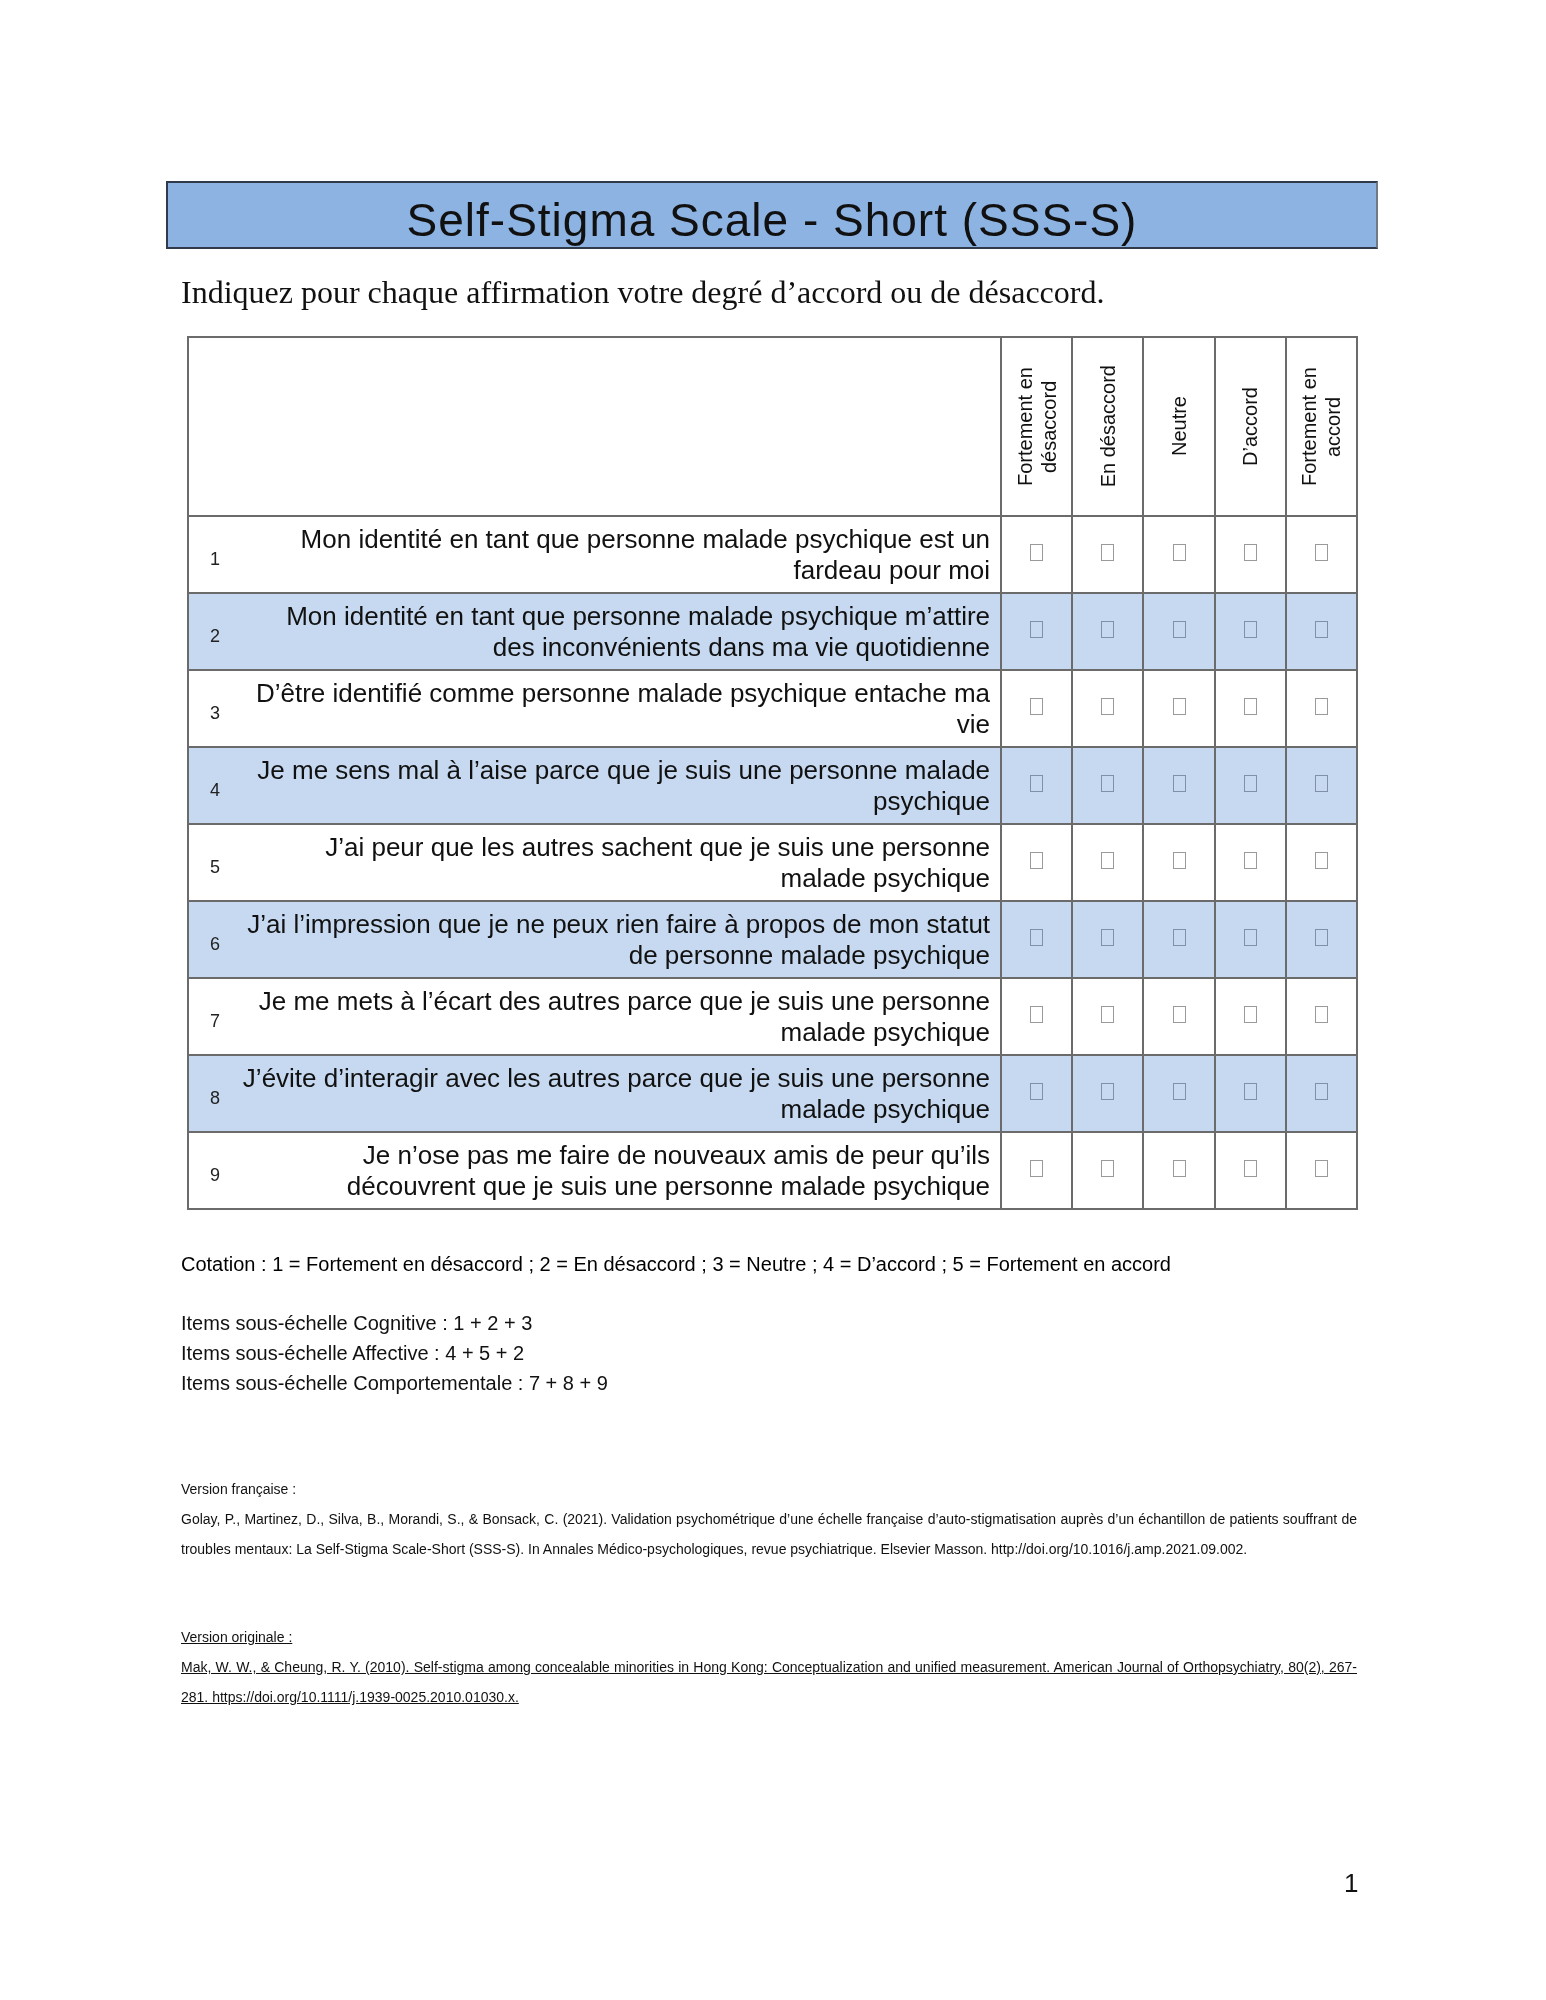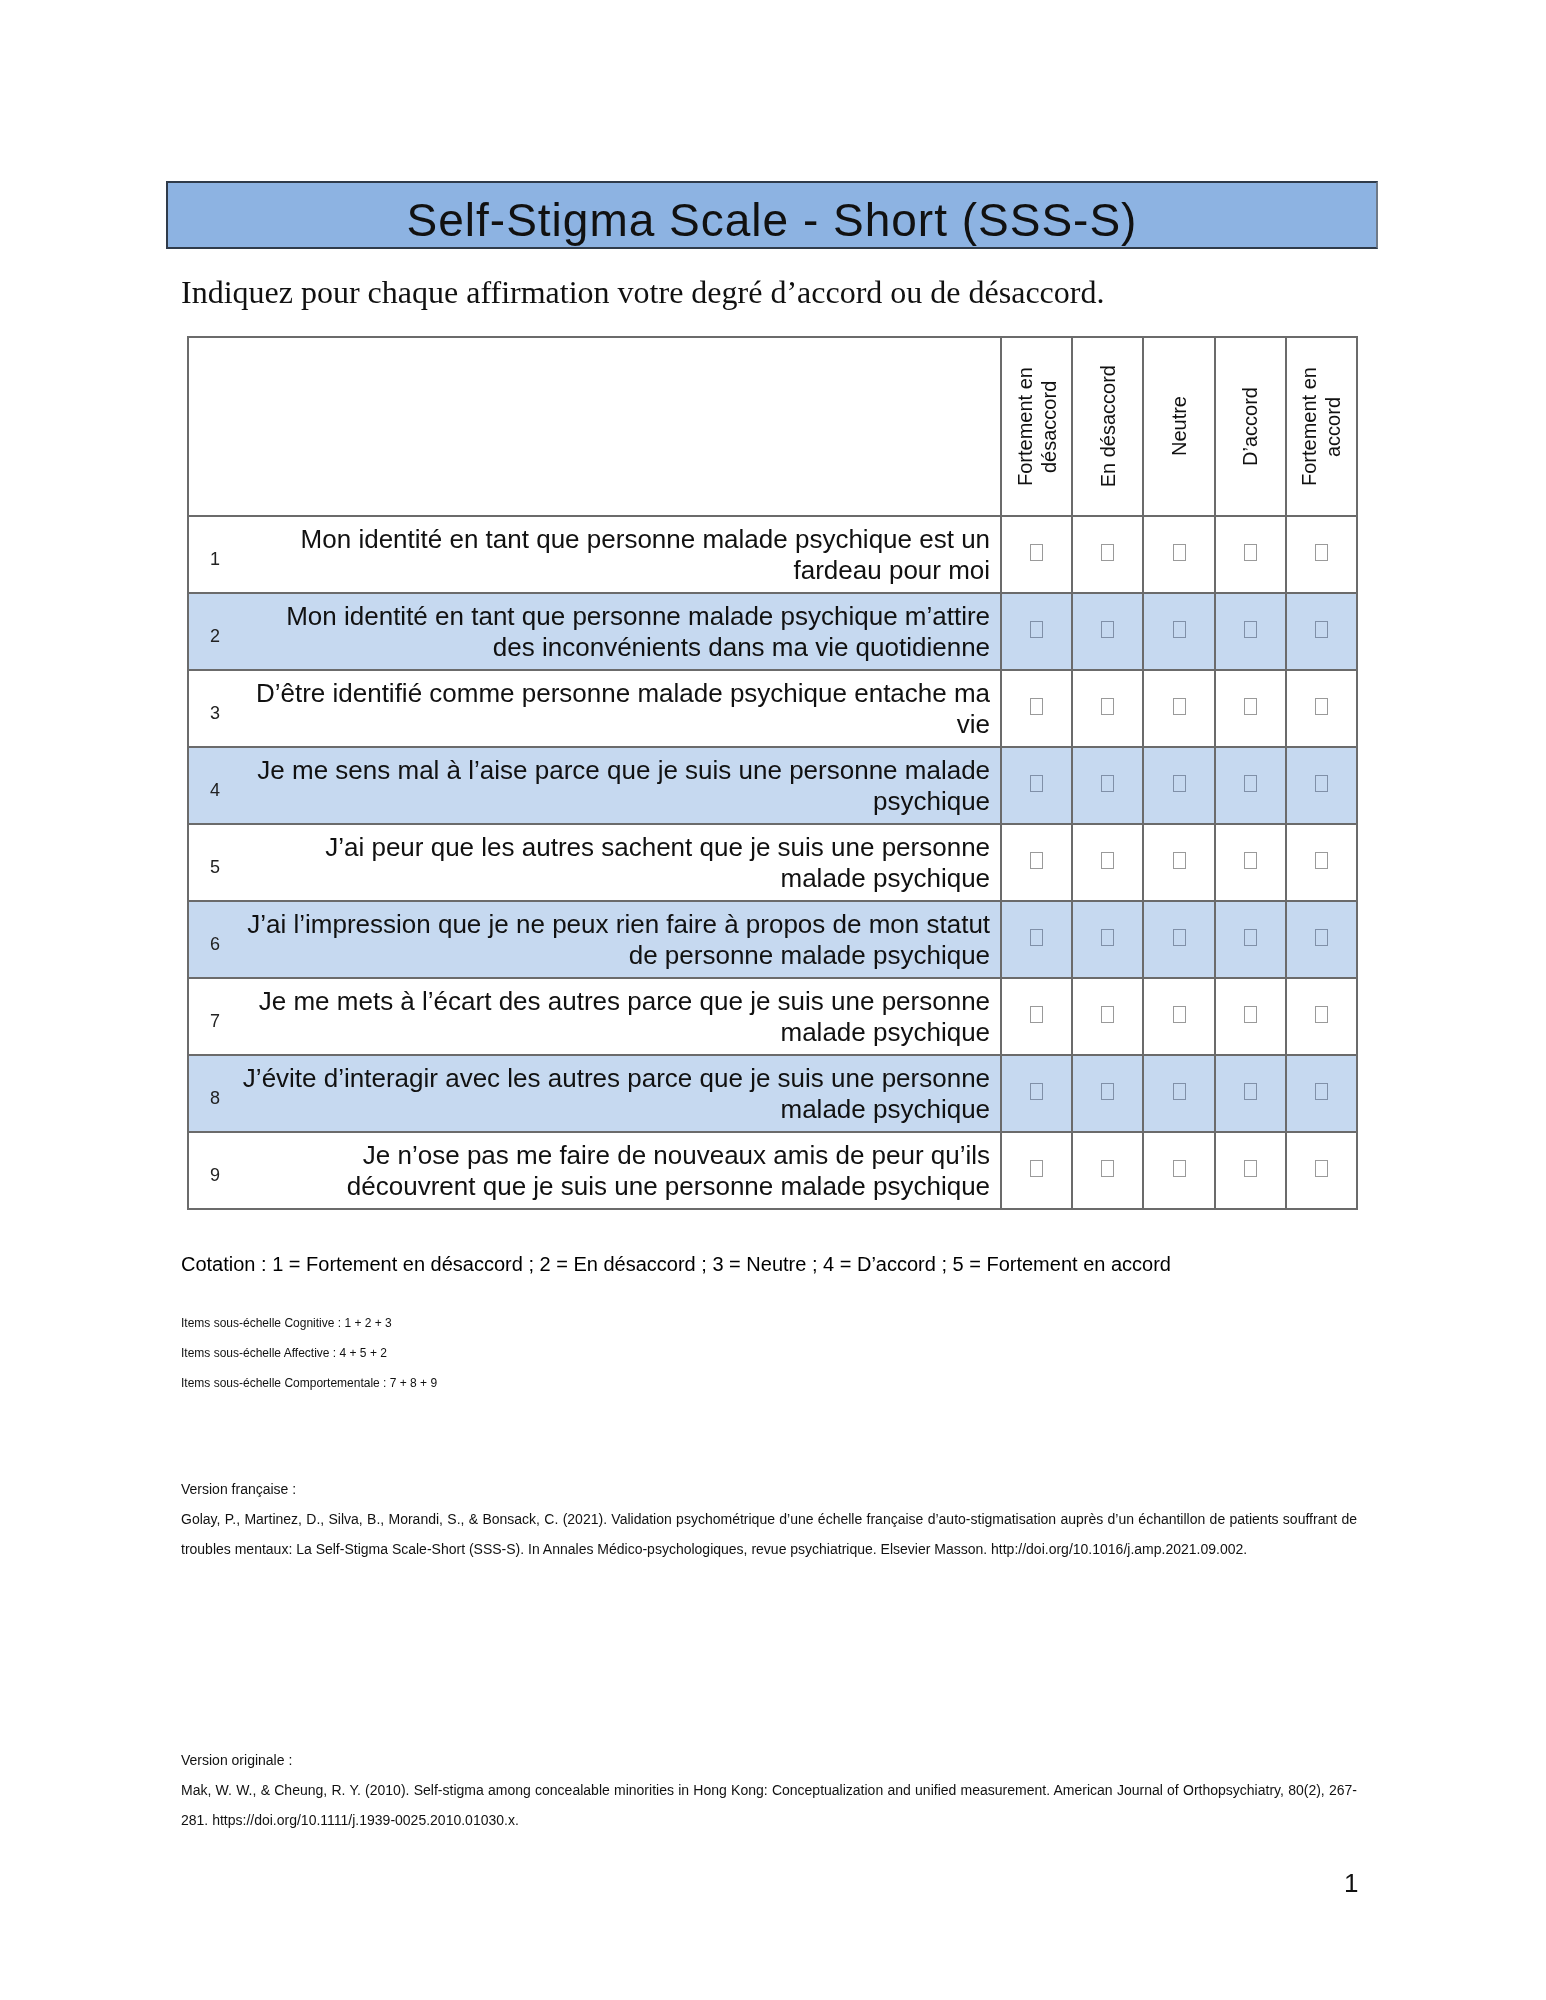--- a/index.html
+++ b/index.html
@@ -22,26 +22,26 @@
   tr.item td { height: 75px; }
   tr.item.alt td { background: #C6D9F0; }
   .item-cell { display: flex; align-items: center; }
   .item-num { width: 52px; text-align: center; font-size: 18px; padding-top: 10px; color: #222; }
   .item-text { flex: 1; font-size: 26px; line-height: 31px; color: #111; padding-right: 10px; text-align: right; }
   .opt-cell { text-align: center; vertical-align: middle; }
   .checkbox { display: inline-block; width: 11px; height: 15px; border: 1.5px solid #9a9a9a; background: transparent; }
   tr.item.alt .checkbox { border-color: #8090a8; }
 
   .cotation { position: absolute; left: 181px; top: 1253px; font-size: 20px; color: #000000; }
-  .subscales { position: absolute; left: 181px; top: 1308px; font-size: 12px; line-height: 30px; color: #111; }
+  .subscales { position: absolute; left: 181px; top: 1308px; font-size: 20px; line-height: 30px; color: #111; }
   .ref { position: absolute; left: 181px; width: 1176px; font-size: 14px; line-height: 30px;
          text-align: justify; color: #111; }
   .ref .label { display: block; }
   .ref-fr { top: 1474px; }
-  .ref-orig { top: 1745px; }
+  .ref-orig { top: 1622px; text-decoration: underline; }
   .page-num { position: absolute; left: 1344px; top: 1868px; font-size: 26px; color: #111; }
 </style>
 </head>
 <body>
 
 <div class="title-box">
   <span>Self-Stigma Scale - Short (SSS-S)</span>
 </div>
 
 <div class="instruction">Indiquez pour chaque affirmation votre degré d’accord ou de désaccord.</div>

